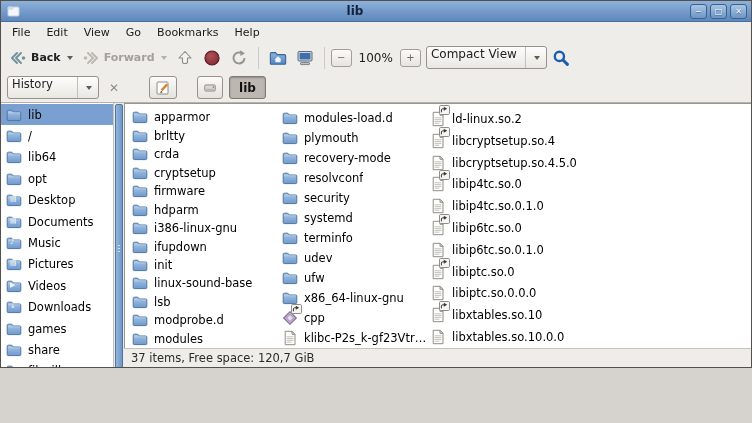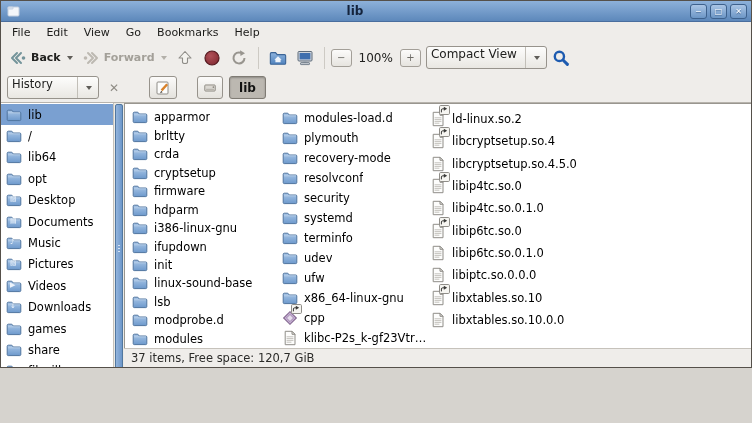--- a/index.html
+++ b/index.html
@@ -757,20 +757,42 @@
                 <svg class="ic" viewBox="0 0 16 16">
                   <path d="M3.2 1.3 H10 L13 4.3 V14.7 H3.2 Z" fill="#fdfdfc" stroke="#8f8d88"></path>
                   <path d="M10 1.3 V4.3 H13 Z" fill="#e7e6e2" stroke="#8f8d88"></path>
                   <g stroke="#bdbbb6" stroke-width="0.9">
                     <line x1="4.6" y1="6.8" x2="11.4" y2="6.8"></line>
                     <line x1="4.6" y1="8.6" x2="11.4" y2="8.6"></line>
                     <line x1="4.6" y1="10.4" x2="11.4" y2="10.4"></line>
                     <line x1="4.6" y1="12.2" x2="9.4" y2="12.2"></line>
                   </g>
                 </svg>
+                <span class="emblem">
+                  <svg viewBox="0 0 11 10">
+                    <rect x="0.5" y="0.5" width="10" height="9" rx="1.2" fill="#f6f5f1" stroke="#8f8d88"></rect>
+                    <path d="M2.4 7.4 V5 Q2.4 3.8 3.8 3.8 H5.2" fill="none" stroke="#3a3a38" stroke-width="1"></path>
+                    <path d="M4.8 1.8 L8.2 3.8 L4.8 5.8 Z" fill="#3a3a38"></path>
+                  </svg>
+                </span>
+              </span>
+              <span class="lbl">libiptc.so.0</span>
+            </div>
+            <div class="file-item">
+              <span class="icwrap">
+                <svg class="ic" viewBox="0 0 16 16">
+                  <path d="M3.2 1.3 H10 L13 4.3 V14.7 H3.2 Z" fill="#fdfdfc" stroke="#8f8d88"></path>
+                  <path d="M10 1.3 V4.3 H13 Z" fill="#e7e6e2" stroke="#8f8d88"></path>
+                  <g stroke="#bdbbb6" stroke-width="0.9">
+                    <line x1="4.6" y1="6.8" x2="11.4" y2="6.8"></line>
+                    <line x1="4.6" y1="8.6" x2="11.4" y2="8.6"></line>
+                    <line x1="4.6" y1="10.4" x2="11.4" y2="10.4"></line>
+                    <line x1="4.6" y1="12.2" x2="9.4" y2="12.2"></line>
+                  </g>
+                </svg>
               </span>
               <span class="lbl">libiptc.so.0.0.0</span>
             </div>
             <div class="file-item">
               <span class="icwrap">
                 <svg class="ic" viewBox="0 0 16 16">
                   <path d="M3.2 1.3 H10 L13 4.3 V14.7 H3.2 Z" fill="#fdfdfc" stroke="#8f8d88"></path>
                   <path d="M10 1.3 V4.3 H13 Z" fill="#e7e6e2" stroke="#8f8d88"></path>
                   <g stroke="#bdbbb6" stroke-width="0.9">
                     <line x1="4.6" y1="6.8" x2="11.4" y2="6.8"></line>

